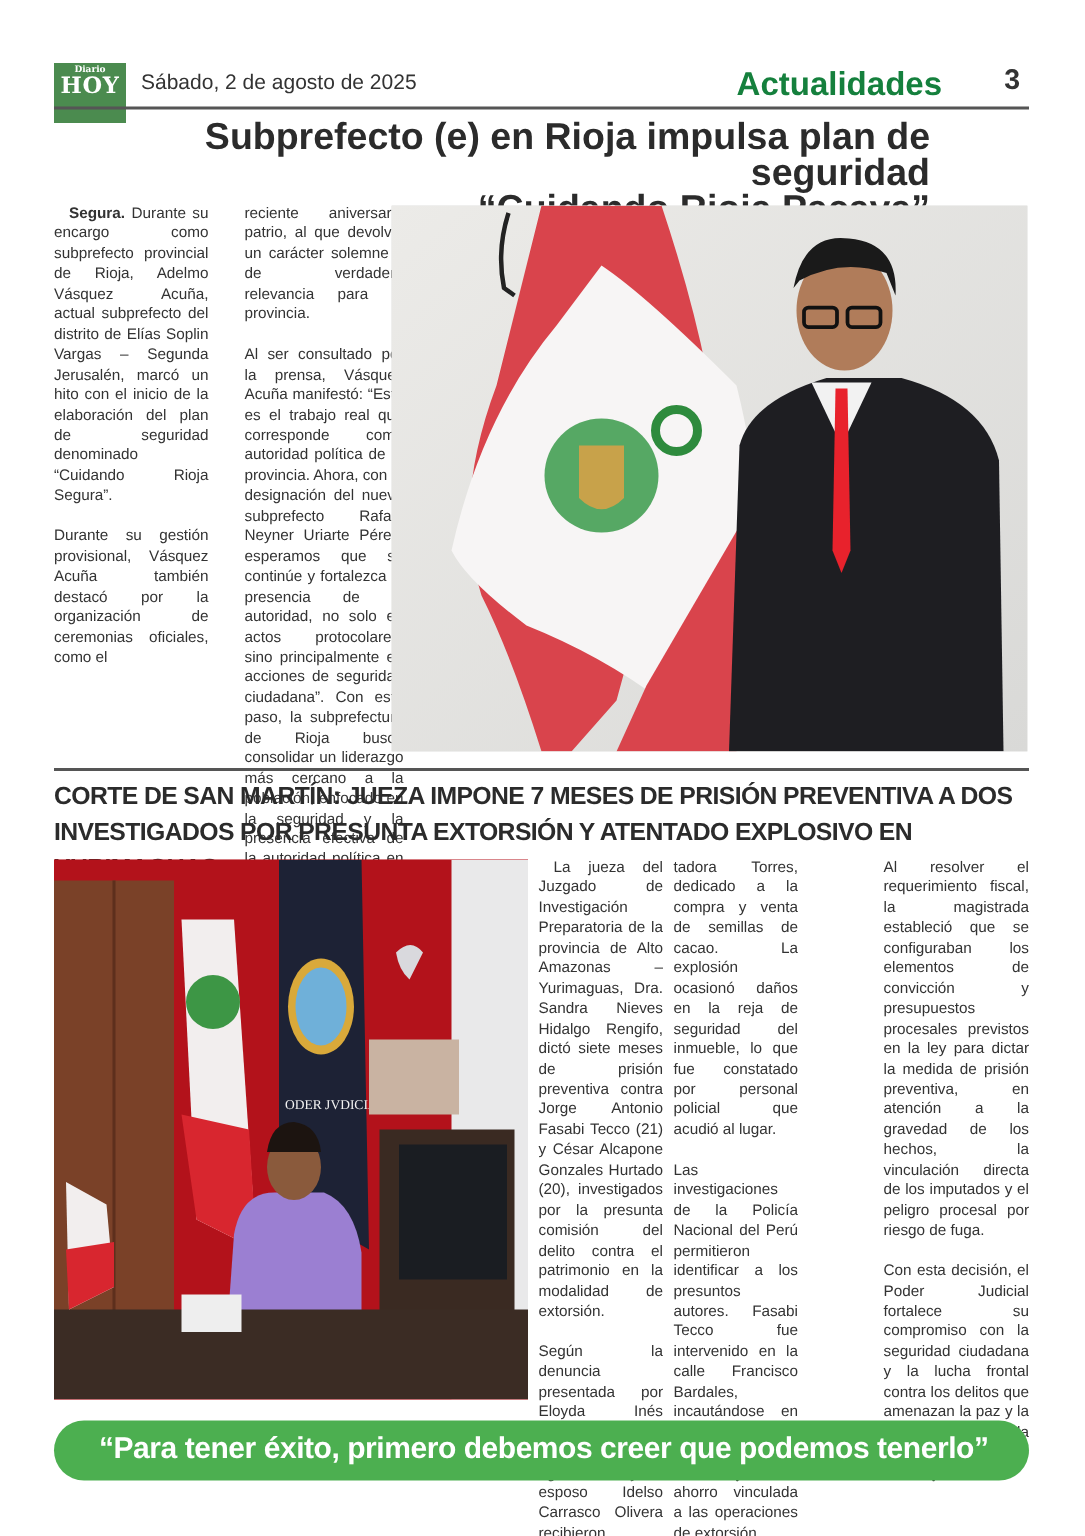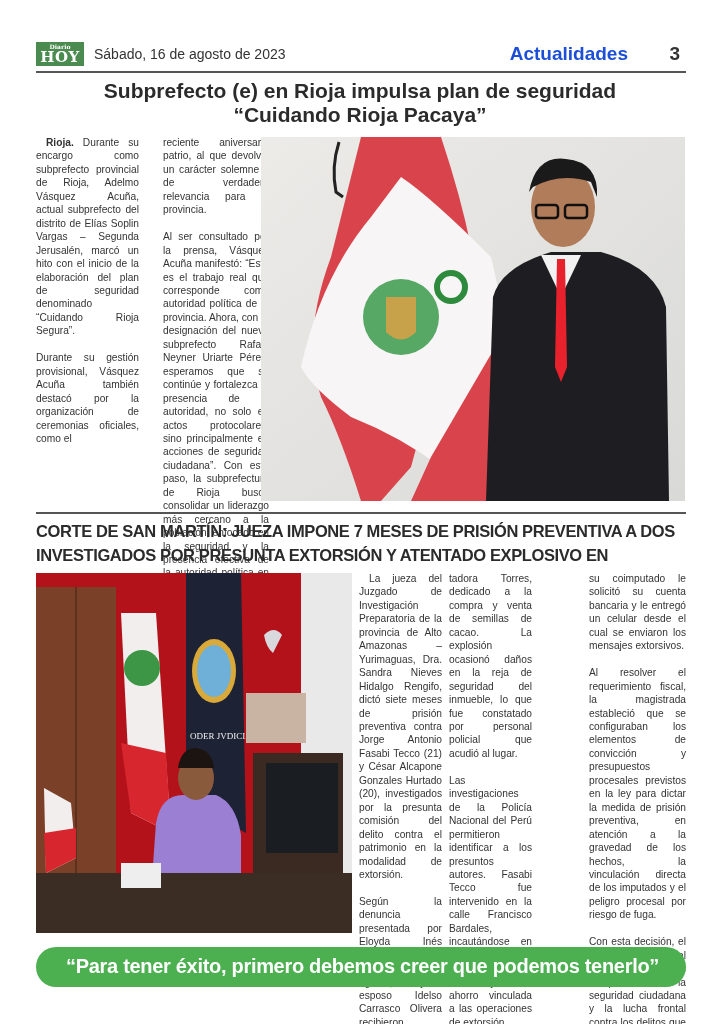--- a/index.html
+++ b/index.html
@@ -1,56 +1,56 @@
 <!DOCTYPE html>
 <html><head>
 <meta charset="utf-8">
 <style>
   html,body{margin:0;padding:0;background:#fff;}
   body{width:723px;height:1024px;position:relative;overflow:hidden;font-family:"Liberation Sans",sans-serif;color:#222;}
   .masthead{position:absolute;left:36px;top:42px;width:650px;height:30px;}
-  .logo{position:absolute;left:0;top:0;width:48px;height:24px;background:#4b8b4f;color:#fff;text-align:center;line-height:1;}
+  .logo{position:absolute;left:0;top:0;width:48px;height:40px;background:#4b8b4f;color:#fff;text-align:center;line-height:1;}
   .logo .small{display:block;font-family:"DejaVu Serif",serif;font-size:6px;font-weight:bold;padding-top:2px;}
   .logo .big{display:block;font-family:"DejaVu Serif",serif;font-size:15px;font-weight:bold;letter-spacing:0.5px;}
   .date{position:absolute;left:58px;top:4px;font-size:14px;color:#333;}
-  .section{position:absolute;right:58px;top:1px;font-size:19px;font-weight:bold;color:#1d4ed8;}
+  .section{position:absolute;right:58px;top:1px;font-size:22px;font-weight:bold;color:#15803d;}
   .pagenum{position:absolute;right:6px;top:1px;font-size:19px;font-weight:bold;color:#333;}
   .rule-top{position:absolute;left:36px;top:71px;width:650px;height:2px;background:#555;}
-  .headline1{position:absolute;left:100px;top:79px;width:520px;text-align:center;font-size:21px;font-weight:bold;line-height:24px;color:#2b2b2b;}
+  .headline1{position:absolute;left:100px;top:79px;width:520px;text-align:right;font-size:25px;font-weight:bold;line-height:24px;color:#2b2b2b;}
   .col{position:absolute;font-size:10.2px;line-height:13.45px;color:#333;text-align:justify;}
   .col p{margin:0 0 13.45px 0;}
   .col p.first{text-indent:10px;}
   .col p .lead{font-weight:bold;}
   .photo{position:absolute;overflow:hidden;}
   .rule-mid{position:absolute;left:36px;top:512px;width:650px;height:2px;background:#555;}
   .headline2{position:absolute;left:36px;top:519px;width:650px;text-align:left;font-size:16.5px;font-weight:bold;line-height:24px;color:#2b2b2b;letter-spacing:-0.4px;}
   .quotebar{position:absolute;left:36px;top:947px;width:650px;height:40px;background:#4caf50;color:#fff;border-radius:20px;}
   .quotebar span{position:absolute;left:30px;top:8px;font-size:20px;font-weight:bold;letter-spacing:-0.3px;}
 </style>
 </head>
 <body>
 
 <div class="masthead">
   <div class="logo">
     <span class="small">Diario</span>
     <span class="big">HOY</span>
   </div>
-  <div class="date">Sábado, 16 de agosto de  2023</div>
+  <div class="date">Sábado, 2 de agosto de  2025</div>
   <div class="section">Actualidades</div>
   <div class="pagenum">3</div>
 </div>
 <div class="rule-top"></div>
 
 <div class="headline1">
   <div>Subprefecto (e) en Rioja impulsa plan de seguridad</div>
   <div>“Cuidando Rioja Pacaya”</div>
 </div>
 
 <div class="col" style="left:36px;top:136px;width:103px;">
-  <p class="first"><span class="lead">Rioja.</span><span> Durante su encargo como subprefecto provincial de Rioja, Adelmo Vásquez Acuña, actual subprefecto del distrito de Elías Soplin Vargas – Segunda Jerusalén, marcó un hito con el inicio de la elaboración del plan de seguridad denominado “Cuidando Rioja Segura”.</span></p>
+  <p class="first"><span class="lead">Segura.</span><span> Durante su encargo como subprefecto provincial de Rioja, Adelmo Vásquez Acuña, actual subprefecto del distrito de Elías Soplin Vargas – Segunda Jerusalén, marcó un hito con el inicio de la elaboración del plan de seguridad denominado “Cuidando Rioja Segura”.</span></p>
   <p>Durante su gestión provisional, Vásquez Acuña también destacó por la organización de ceremonias oficiales, como el</p>
 </div>
 
 <div class="col" style="left:146px;top:136px;width:106px;margin-left:17px;">
   <p>reciente aniversario patrio, al que devolvió un carácter solemne y de verdadera relevancia para la provincia.</p>
   <p>Al ser consultado por la prensa, Vásquez Acuña manifestó: “Este es el trabajo real que corresponde como autoridad política de la provincia. Ahora, con la designación del nuevo subprefecto Rafael Neyner Uriarte Pérez, esperamos que se continúe y fortalezca la presencia de la autoridad, no solo en actos protocolares, sino principalmente en acciones de seguridad ciudadana”. Con este paso, la subprefectura de Rioja busca consolidar un liderazgo más cercano a la población, enfocado en la seguridad y la presencia efectiva de la autoridad política en el territorio.</p>
 </div>
 
 <div class="photo" style="left:261px;top:137px;width:424px;height:364px;background:#e6e6e4;">
   <svg width="424" height="364" viewBox="0 0 424 364">
@@ -125,20 +125,19 @@
 
 </div>
 
 <div class="col" style="left:449px;top:572px;width:83px;">
   <p>tadora Torres, dedicado a la compra y venta de semillas de cacao. La explosión ocasionó daños en la reja de seguridad del inmueble, lo que fue constatado por personal policial que acudió al lugar.</p>
   <p>Las investigaciones de la Policía Nacional del Perú permitieron identificar a los presuntos autores. Fasabi Tecco fue intervenido en la calle Francisco Bardales, incautándose en su domicilio un teléfono celular y una tarjeta de ahorro vinculada a las operaciones de extorsión.</p>
 
 </div>
 
 <div class="col" style="left:589px;top:572px;width:97px;">
-  <p>su coimputado le solicitó su cuenta bancaria y le entregó un celular desde el cual se enviaron los mensajes extorsivos.</p>
   <p>Al resolver el requerimiento fiscal, la magistrada estableció que se configuraban los elementos de convicción y presupuestos procesales previstos en la ley para dictar la medida de prisión preventiva, en atención a la gravedad de los hechos, la vinculación directa de los imputados y el peligro procesal por riesgo de fuga.</p>
   <p>Con esta decisión, el Poder Judicial fortalece su compromiso con la seguridad ciudadana y la lucha frontal contra los delitos que amenazan la paz y la integridad de la población en nuestro distrito judicial.</p>
 </div>
 
 <div class="quotebar">
   <span>“Para tener éxito, primero debemos creer que podemos tenerlo”</span>
 </div>
 
 </body></html>

